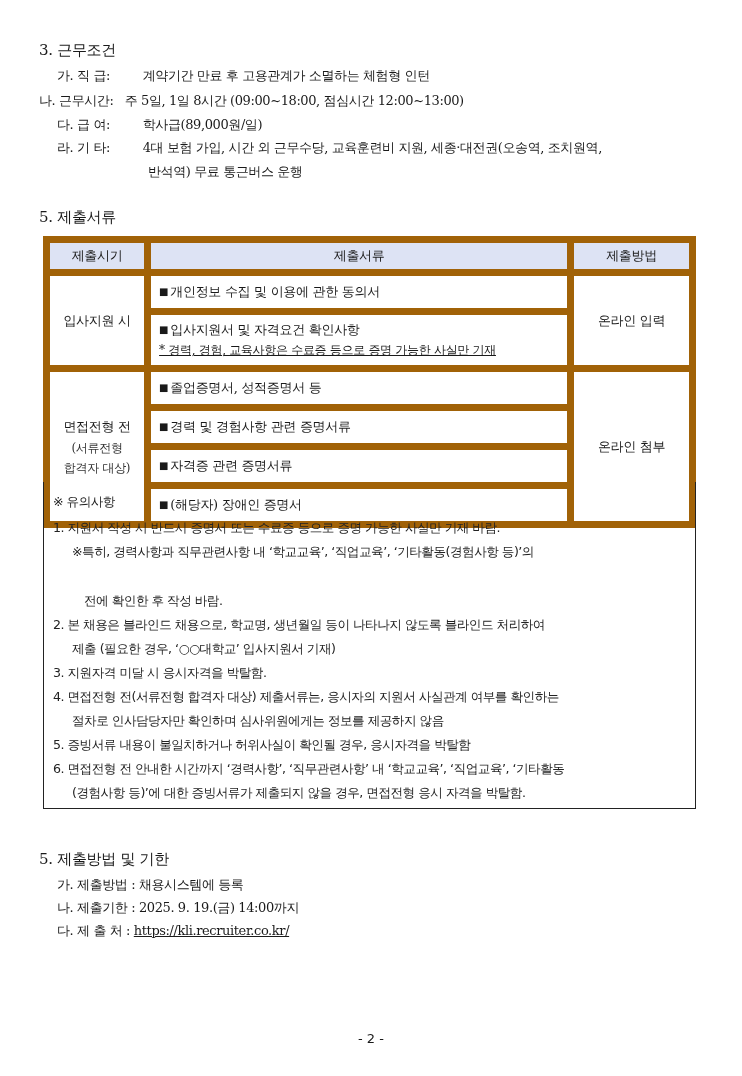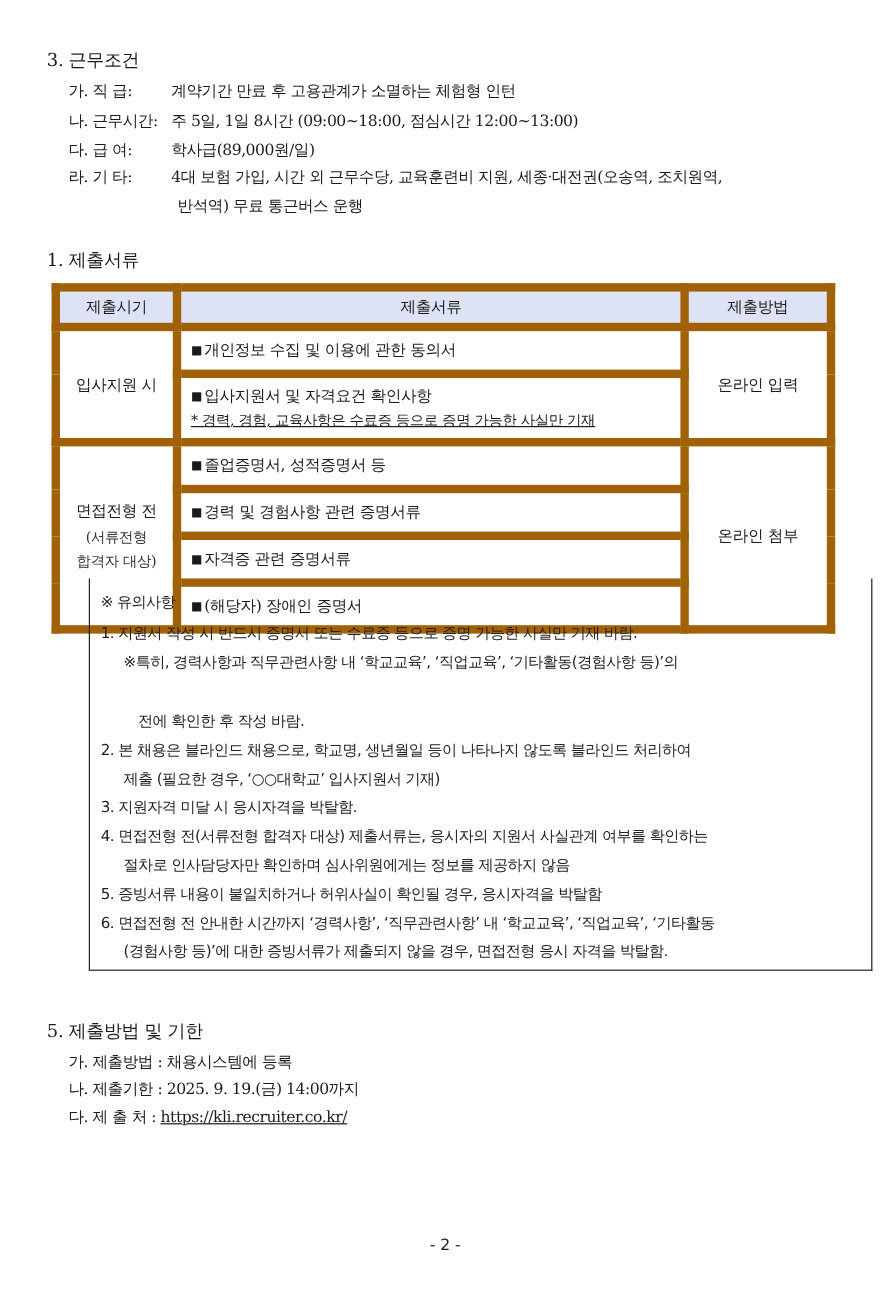--- a/index.html
+++ b/index.html
@@ -27,55 +27,55 @@
   .c-doc { width: 427px; padding-left: 8px !important; height: 32px; }
   .c-method { width: 120px; text-align: center; vertical-align: middle; }
   .sq { font-size: 10px; margin-right: 2px; position: relative; top: -1px; }
   .note-u { text-decoration: underline; font-size: 12px; display: block; margin-top: 3px; }
   .sub { font-size: 12px; display: block; line-height: 20px; color: #333; }
 
   .notes {
     position: absolute; left: 43px; top: 482px; width: 651px; height: 326px;
     border: 1px solid #222; border-top: none;
     font-family: "DejaVu Sans", "Liberation Sans", sans-serif;
-    font-size: 12.6px; letter-spacing: -0.5px; color: #222; margin-left: 31px;
+    font-size: 12.6px; letter-spacing: -0.5px; color: #222;
   }
   .n { position: absolute; left: 9px; white-space: nowrap; }
   .n.ind { left: 28px; }
   .n.ind2 { left: 40px; }
 
   .link { text-decoration: underline; color: #1a1a1a; }
   .pageno { position: absolute; left: 0; width: 742px; top: 1031px; text-align: center; font-family: "DejaVu Sans", sans-serif; font-size: 13px; }
 </style>
 </head>
 <body>
 
 <div class="page">
 
   <div class="sec-title" style="left:39px; top:41px;">3. 근무조건</div>
 
   <div class="line" style="left:57px; top:67px;">
     <span class="lbl" style="width:82px;">가. 직      급:</span>
     <span>계약기간 만료 후 고용관계가 소멸하는 체험형 인턴</span>
   </div>
-  <div class="line" style="left:57px; top:92px;">
+  <div class="line" style="left:39px; top:92px;">
     <span class="lbl" style="width:82px;">나. 근무시간:</span>
     <span>주 5일, 1일 8시간 (09:00~18:00, 점심시간 12:00~13:00)</span>
   </div>
   <div class="line" style="left:57px; top:116px;">
     <span class="lbl" style="width:82px;">다. 급      여:</span>
     <span>학사급(89,000원/일)</span>
   </div>
   <div class="line" style="left:57px; top:139px;">
     <span class="lbl" style="width:82px;">라. 기      타:</span>
     <span>4대 보험 가입, 시간 외 근무수당, 교육훈련비 지원, 세종·대전권(오송역, 조치원역,</span>
   </div>
   <div class="line" style="left:148px; top:163px;">반석역) 무료 통근버스 운행</div>
 
-  <div class="sec-title" style="left:39px; top:208px;">1. 제출서류</div>
+  <div class="sec-title" style="left:39px; top:208px;">5. 제출서류</div>
 
   <table class="tbl">
     <tbody>
         <tr>
       <th class="c-time">제출시기</th>
       <th>제출서류</th>
       <th class="c-method">제출방법</th>
     </tr>
     <tr>
       <td class="c-time" rowspan="2">입사지원 시</td>

